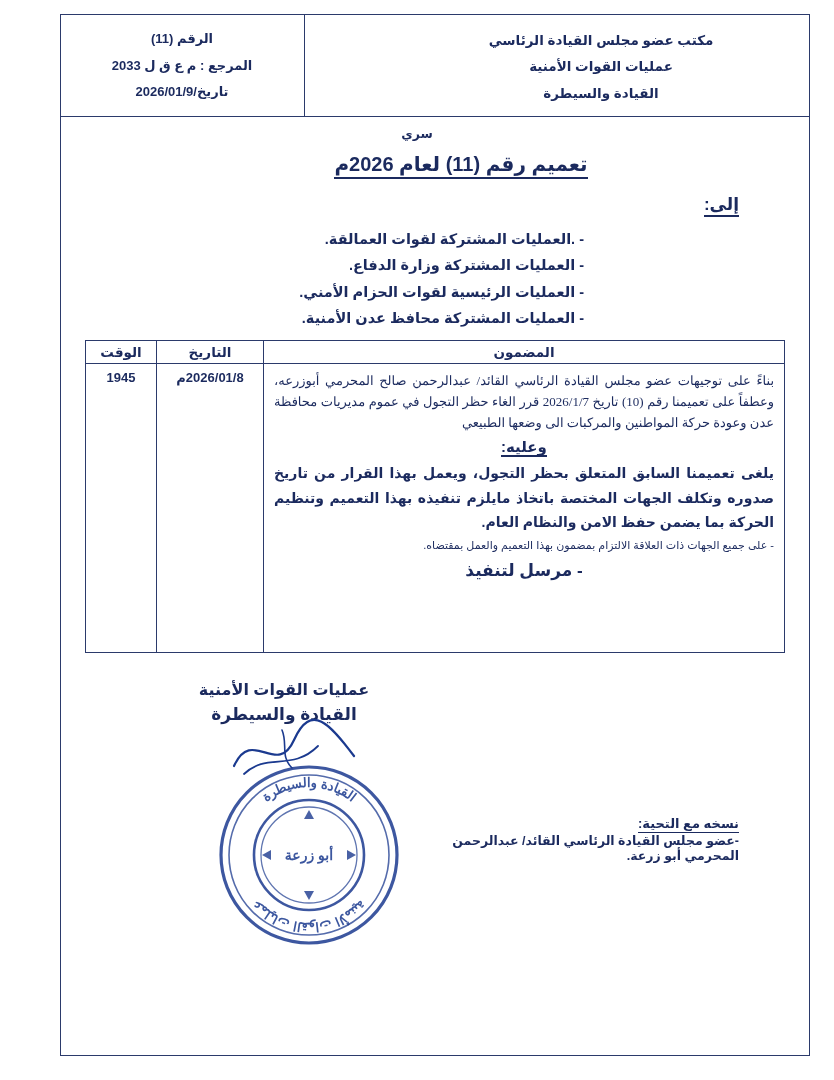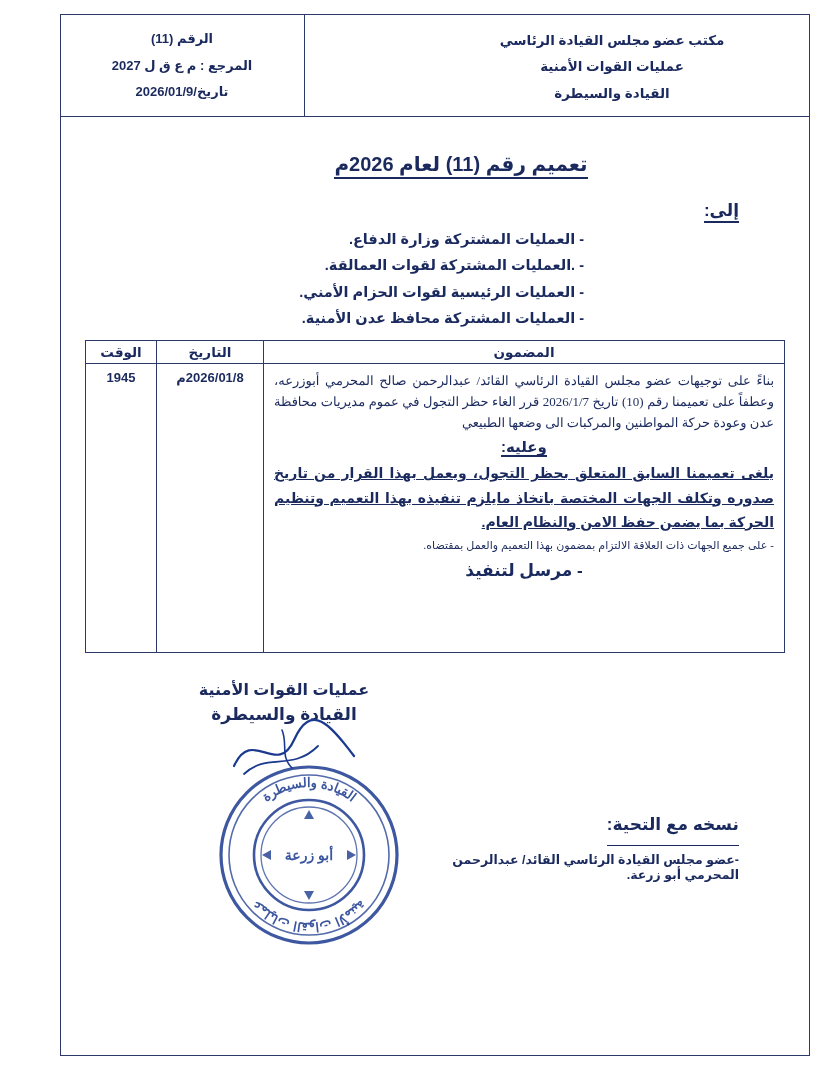--- a/index.html
+++ b/index.html
@@ -34,21 +34,21 @@
     position: absolute;
     left: 60px;
     top: 14px;
     width: 750px;
     height: 103px;
     box-sizing: border-box;
     border-bottom: 1.5px solid #2b3a6b;
   }
   .header-right {
     position: absolute;
-    right: 1px;
+    right: 12px;
     top: 0;
     width: 370px;
     padding: 14px 24px 0 0;
     box-sizing: border-box;
     text-align: center;
     color: #1b2a5e;
     font-weight: bold;
     font-size: 13.5px;
     line-height: 1.95;
     font-family: "Liberation Sans", "DejaVu Sans", sans-serif;
@@ -92,21 +92,21 @@
     font-weight: bold;
     font-family: "Liberation Sans", "DejaVu Sans", sans-serif;
     margin-left: 44px;
   }
   .doc-title span {
     border-bottom: 2px solid #1b2a5e;
     padding-bottom: 2px;
   }
   .to-label {
     position: absolute;
-    top: 200px;
+    top: 194px;
     right: 95px;
     color: #1b2a5e;
     font-size: 17px;
     font-weight: bold;
     font-family: "Liberation Sans", "DejaVu Sans", sans-serif;
   }
   .to-label span {
     border-bottom: 2px solid #1b2a5e;
     padding-bottom: 1px;
   }
@@ -180,21 +180,20 @@
     margin: 4px 0 3px 0;
   }
   .alayh span { border-bottom: 2px solid #1b2a5e; }
   .para-2 {
     font-family: "Liberation Sans", "DejaVu Sans", sans-serif;
     font-size: 14px;
     font-weight: bold;
     line-height: 1.72;
     text-align: justify;
     margin-bottom: 4px;
-    text-decoration: underline;
   }
   .para-3 {
     font-family: "Liberation Sans", "DejaVu Sans", sans-serif;
     font-size: 11px;
     font-weight: normal;
     line-height: 1.72;
     text-align: justify;
     margin-bottom: 8px;
   }
   .para-exec {
@@ -235,26 +234,26 @@
   .copy-block {
     position: absolute;
     top: 814px;
     right: 95px;
     width: 330px;
     color: #1b2a5e;
     text-align: right;
     font-family: "Liberation Sans", "DejaVu Sans", sans-serif;
   }
   .copy-title {
-    font-size: 17px;
+    font-size: 13px;
     font-weight: bold;
     border-bottom: 1px solid #1b2a5e;
     display: inline-block;
-    padding-bottom: 10px;
-    margin-bottom: 6px;
+    padding-bottom: 1px;
+    margin-bottom: 0;
   }
   .copy-line {
     font-size: 12.5px;
     font-weight: bold;
   }
 </style>
 </head>
 <body>
 
 <div class="page">
@@ -262,33 +261,34 @@
   <div class="outer-frame"></div>
 
   <div class="header-row">
     <div class="header-right">
       <div>مكتب عضو مجلس القيادة الرئاسي</div>
       <div>عمليات القوات الأمنية</div>
       <div>القيادة والسيطرة</div>
     </div>
     <div class="header-left-box">
       <div>الرقم (11)</div>
-      <div>المرجع : م ع ق ل 2027</div>
+      <div>المرجع : م ع ق ل 2033</div>
       <div>تاريخ/2026/01/9</div>
     </div>
   </div>
 
+  <div class="secret">سري</div>
 
   <div class="doc-title"><span>تعميم رقم (11) لعام 2026م</span></div>
 
   <div class="to-label"><span>إلى:</span></div>
 
   <div class="recipients">
+    <div>- .العمليات المشتركة لقوات العمالقة.</div>
     <div>- العمليات المشتركة وزارة الدفاع.</div>
-    <div>- .العمليات المشتركة لقوات العمالقة.</div>
     <div>- العمليات الرئيسية لقوات الحزام الأمني.</div>
     <div>- العمليات المشتركة محافظ عدن الأمنية.</div>
   </div>
 
   <div class="table-wrap">
     <table class="main">
       <thead>
         <tr>
           <th>المضمون</th>
           <th class="col-date">التاريخ</th>

